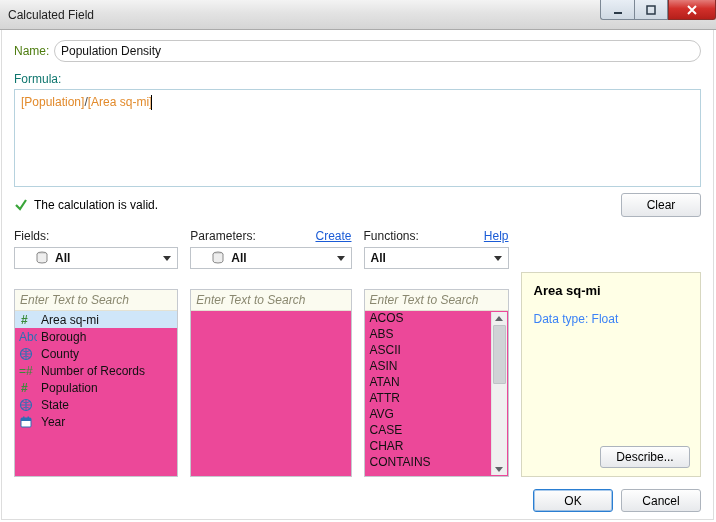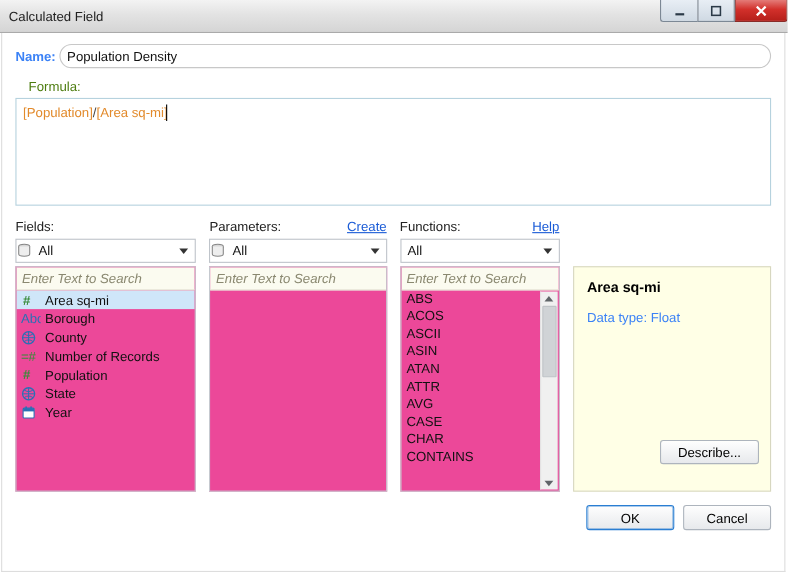--- a/index.html
+++ b/index.html
@@ -20,27 +20,27 @@
     width: 34px; height: 20px; border: 1px solid #7c8895; border-top: none;
     display: flex; align-items: center; justify-content: center; font-weight: bold;
   }
   .winbtn.min { background: linear-gradient(#e8eef5,#cfd9e3); border-right: none; border-bottom-left-radius: 3px;}
   .winbtn.max { background: linear-gradient(#e8eef5,#cfd9e3); }
   .winbtn.close { width: 48px; background: linear-gradient(#e47b78 0%,#d2302b 45%,#b51f1a 100%); border-color:#8a2c28; border-bottom-right-radius: 3px; color:#fff;}
 
   .content { position: absolute; left: 1px; right: 2px; top: 30px; bottom: 2px; background: #fff; border: 1px solid #ddd; border-top:none; padding: 10px 12px 10px 12px; }
 
   .row { display: flex; align-items: center; }
-  .name-lbl { width: 40px; color: #3b82f6; font-weight: bold; }
+  .name-lbl { width: 40px; color: #4d7c0f; }
   .name-input {
     flex: 1; height: 22px; border: 1px solid #c8c8c8; border-radius: 11px;
     padding: 0 6px; background: #fff; color: #111;
   }
 
-  .section-lbl { color: #4d7c0f; margin-top: 10px; margin-bottom: 3px; margin-left: 12px; }
+  .section-lbl { color: #0f766e; margin-top: 10px; margin-bottom: 3px; }
 
   .formula-box {
     width: 100%; height: 98px; border: 1px solid #b6d2de; background: #fff;
     padding: 5px 6px; font-family: Consolas, "Courier New", monospace; font-size: 13px;
     white-space: pre; overflow: hidden; position: relative;
   }
   .fld-token { color: #e28a2b; }
   .op-token { color: #444; }
   .caret { display:inline-block; width:1px; height:15px; background:#000; vertical-align:middle; margin-left:-1px; }
 
@@ -62,21 +62,21 @@
   .panel.params { flex: 1; }
   .panel.funcs { flex: 0.9; }
   .panel.info { flex: 1.12; }
 
   .panel-head { display:flex; align-items:flex-end; margin-bottom:4px; height:14px; }
   .panel-head .lbl { color:#222; }
   .panel-head .link { margin-left:auto; color:#1a5bd6; text-decoration: underline; cursor:default; }
 
   .combo {
     display:flex; align-items:center; height:22px; border:1px solid #bfc4ca; background:#fff;
-    padding: 0 4px 0 0; margin-bottom:3px;
+    padding: 0 4px 0 20px; margin-bottom:20px;font-weight:bold;
   }
   .combo .db-icon { width:14px; height:14px; margin-right:6px; }
   .combo .txt { flex:1; color:#111; }
   .combo .arrow { width:0;height:0;border-left:4px solid transparent;border-right:4px solid transparent;border-top:5px solid #333; margin-right:2px;}
 
   .listbox { flex:1; border:1px solid #c5c9cf; background:#ec4899; display:flex; flex-direction:column; overflow:hidden; }
   .search {
     height:21px; border-bottom:1px solid #e4e2d3;
     background: #fbfbf0; color:#8a8870; padding:0 5px; display:flex; align-items:center; font-style: italic;
   }
@@ -97,21 +97,21 @@
   .scrollbar .arr.dn { bottom:0; }
   .scrollbar .arr .tri-up { width:0;height:0;border-left:4px solid transparent;border-right:4px solid transparent;border-bottom:5px solid #606468; }
   .scrollbar .arr .tri-dn { width:0;height:0;border-left:4px solid transparent;border-right:4px solid transparent;border-top:5px solid #606468; }
 
   .info-box {
     flex:1; border:1px solid #d7d7c0; background:#ffffe6; padding:10px 12px; position:relative;
   }
   .info-box .hd { font-weight:bold; font-size:13px; margin-bottom:14px; }
   .info-box .sub { color:#3b82f6; }
   .describe-btn {
-    position:absolute; right:10px; bottom:24px; width:90px; height:22px;
+    position:absolute; right:10px; bottom:8px; width:90px; height:22px;
     border:1px solid #adb4bd; border-radius:3px; background:linear-gradient(#fefefe,#e7e9ec);
     display:flex; align-items:center; justify-content:center;
   }
 
   .dialog-btns { display:flex; justify-content:flex-end; gap:8px; margin-top:12px; }
   .btn {
     width:80px; height:23px; border:1px solid #adb4bd; border-radius:3px;
     background:linear-gradient(#fefefe,#e7e9ec); display:flex; align-items:center; justify-content:center;
   }
   .btn.primary { border-color:#2a7ed2; box-shadow:0 0 0 1px rgba(42,126,210,0.4) inset; }
@@ -149,20 +149,31 @@
     <span class="name-lbl">Name:</span>
     <div class="name-input" style="display:flex;align-items:center;">
       <span>Population Density</span>
     </div>
   </div>
 
   <div class="section-lbl">Formula:</div>
 
   <div class="formula-box"><span class="fld-token">[Population]</span><span class="op-token">/</span><span class="fld-token">[Area sq-mi]</span><span class="caret"></span></div>
 
+  <div class="status-row">
+    <span class="chk">
+      <svg class="svg" width="14" height="14">
+          <path d="M2 7 L6 11 L12 2" fill="none" stroke="#3aa53a" stroke-width="2.2"></path>
+        </svg>
+    </span>
+    <span>The calculation is valid.</span>
+    <div class="clear-btn" style="display:flex;align-items:center;justify-content:center;">
+      <span>Clear</span>
+    </div>
+  </div>
 
   <div class="panels">
 
     <div class="panel fields">
       <div class="panel-head">
         <span class="lbl">Fields:</span>
       </div>
       <div class="combo">
         <span class="db-icon">
           <svg class="svg" width="14" height="14">
@@ -273,22 +284,22 @@
       </div>
       <div class="combo" style="padding-left:6px;">
         <span class="txt">All</span>
         <span class="arrow"></span>
       </div>
       <div class="listbox">
         <div class="search">
           <span>Enter Text to Search</span>
         </div>
         <div class="items" id="func-items" style="padding-right:17px;">
-          <div class="func-item">ABS</div>
-            <div class="func-item">ACOS</div>
+          <div class="func-item">ACOS</div>
+            <div class="func-item">ABS</div>
             <div class="func-item">ASCII</div>
             <div class="func-item">ASIN</div>
             <div class="func-item">ATAN</div>
             <div class="func-item">ATTR</div>
             <div class="func-item">AVG</div>
             <div class="func-item">CASE</div>
             <div class="func-item">CHAR</div>
             <div class="func-item">CONTAINS</div>
             <div class="scrollbar">
             <div class="arr up">

